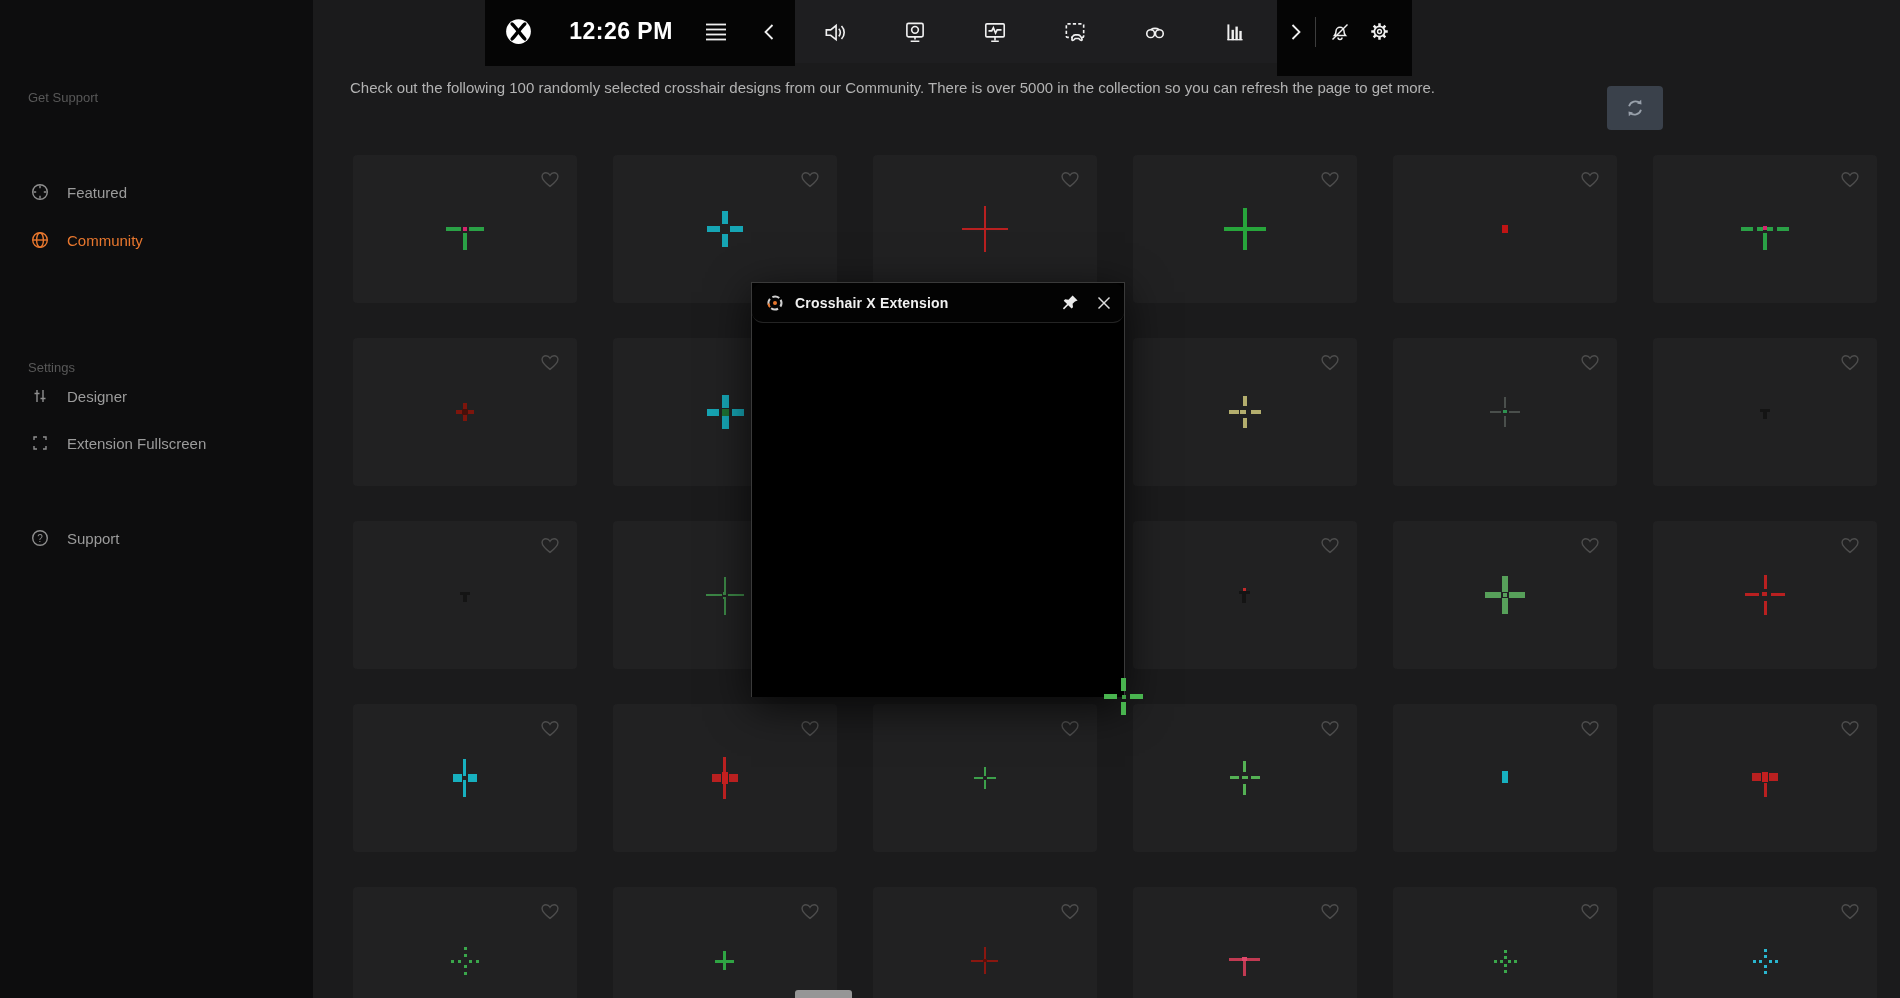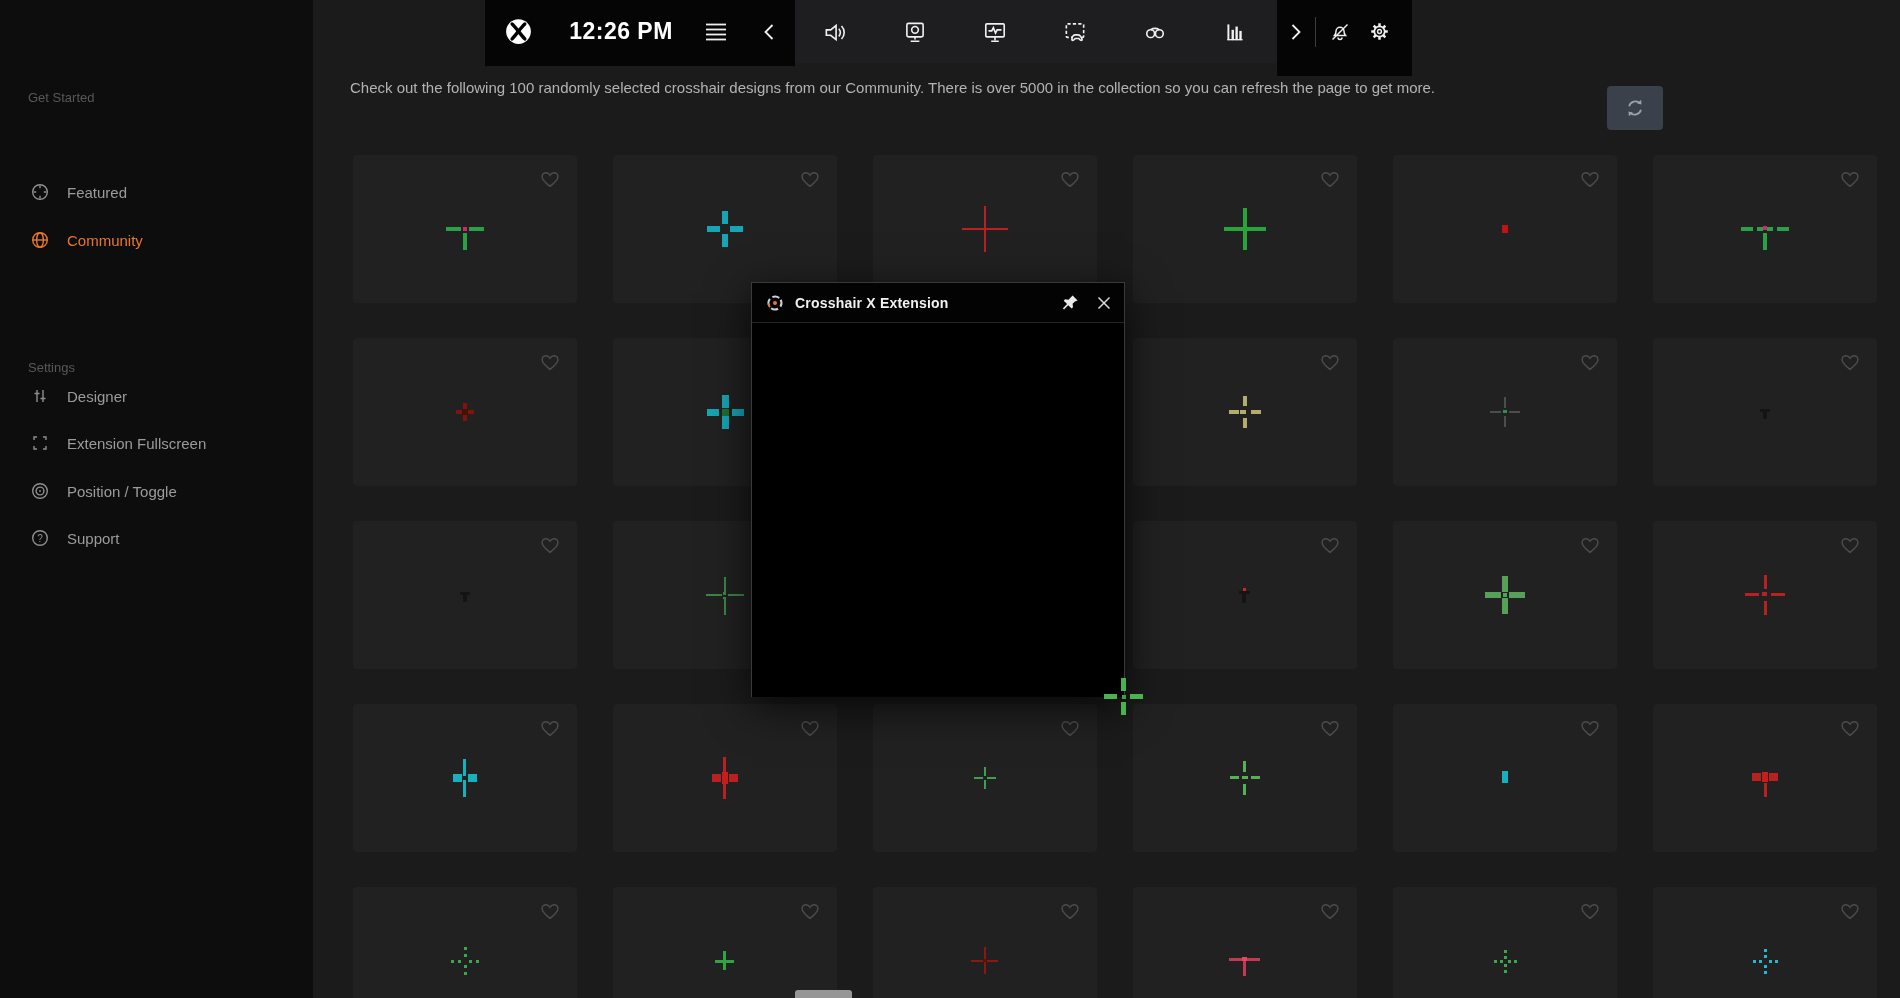--- a/index.html
+++ b/index.html
@@ -41,37 +41,37 @@
   .gb-right { left:1277px; width:135px; height:76px; background:#050505; padding:0 0 13px 12px; }
   .gb-time { color:#ffffff; font-size:23px; font-weight:bold; letter-spacing:.5px; margin-left:30px; width:118px; text-align:center; }
   .gb-btn { background:none; border:none; cursor:pointer; width:80px; height:63px; display:flex; align-items:center; justify-content:center; }
   .gb-ibtn { background:none; border:none; cursor:pointer; display:flex; align-items:center; justify-content:center; padding:0; }
   .gb-div { width:1px; height:30px; background:#3d3d3d; margin:0 12px; }
 
   
   .ext-window { position:absolute; left:751px; top:282px; width:374px; height:415px; z-index:50;
                 background:#000; border:1px solid #3a3a3a; box-shadow:0 10px 40px rgba(0,0,0,.7); }
   .ext-titlebar { position:relative; height:40px; background:#030303; border-bottom:1px solid #242424;
-                  display:flex; align-items:center; cursor:default; }
+                  display:flex; align-items:center; cursor:default;border-radius:11px; }
   .ext-title { margin-left:11px; color:#f1f1f1; font-size:14px; font-weight:bold; letter-spacing:.2px; }
   .ext-logo { margin-left:14px; width:18px; height:18px; }
   .ext-actions { position:absolute; right:10px; top:0; height:40px; display:flex; align-items:center; gap:14px; }
   .ext-abtn { background:none; border:none; cursor:pointer; padding:0; display:flex; }
   .ext-body { position:relative; width:100%; height:374px; background:#000; display:flex; align-items:center; justify-content:center; }
 
   .bottom-sliver { position:absolute; left:795px; top:990px; width:57px; height:8px; background:#969696; border-radius:3px 3px 0 0; z-index:60; }
 </style>
 </head>
 <body>
 
 <div class="app">
 
   <aside class="sidebar">
 
-    <div class="section-label" style="top:90px">Get Started</div>
+    <div class="section-label" style="top:90px">Get Support</div>
 
 
     <div class="nav-item" style="top:172px">
       <svg class="nicon" viewBox="0 0 20 20" fill="none" stroke="#8f8f8f" stroke-width="1.4">
         <circle cx="10" cy="10" r="7.3"></circle>
           <path d="M10 3.6v2.6M16.4 10h-2.6M10 16.4v-2.6M3.6 10h2.6"></path>
       </svg>
       <span class="nlabel">Featured</span>
     </div>
 
@@ -94,28 +94,20 @@
       <span class="nlabel">Designer</span>
     </div>
 
     <div class="nav-item" style="top:423px">
       <svg class="nicon" viewBox="0 0 20 20" fill="none" stroke="#8f8f8f" stroke-width="1.4">
         <path d="M4 7V4h3M13 4h3v3M16 13v3h-3M7 16H4v-3"></path>
       </svg>
       <span class="nlabel">Extension Fullscreen</span>
     </div>
 
-    <div class="nav-item" style="top:471px">
-      <svg class="nicon" viewBox="0 0 20 20" fill="none" stroke="#8f8f8f" stroke-width="1.4">
-        <circle cx="10" cy="10" r="7.3"></circle>
-          <circle cx="10" cy="10" r="3.9"></circle>
-          <circle cx="10" cy="10" r="0.9" fill="#8f8f8f" stroke="none"></circle>
-      </svg>
-      <span class="nlabel">Position / Toggle</span>
-    </div>
 
     <div class="nav-item" style="top:518px">
       <svg class="nicon" viewBox="0 0 20 20" fill="none" stroke="#8f8f8f" stroke-width="1.4">
         <circle cx="10" cy="10" r="7.3"></circle>
           <text x="10" y="13.6" text-anchor="middle" font-size="10" fill="#8f8f8f" stroke="none" font-family="Liberation Sans, sans-serif">?</text>
       </svg>
       <span class="nlabel">Support</span>
     </div>
   </aside>
 

